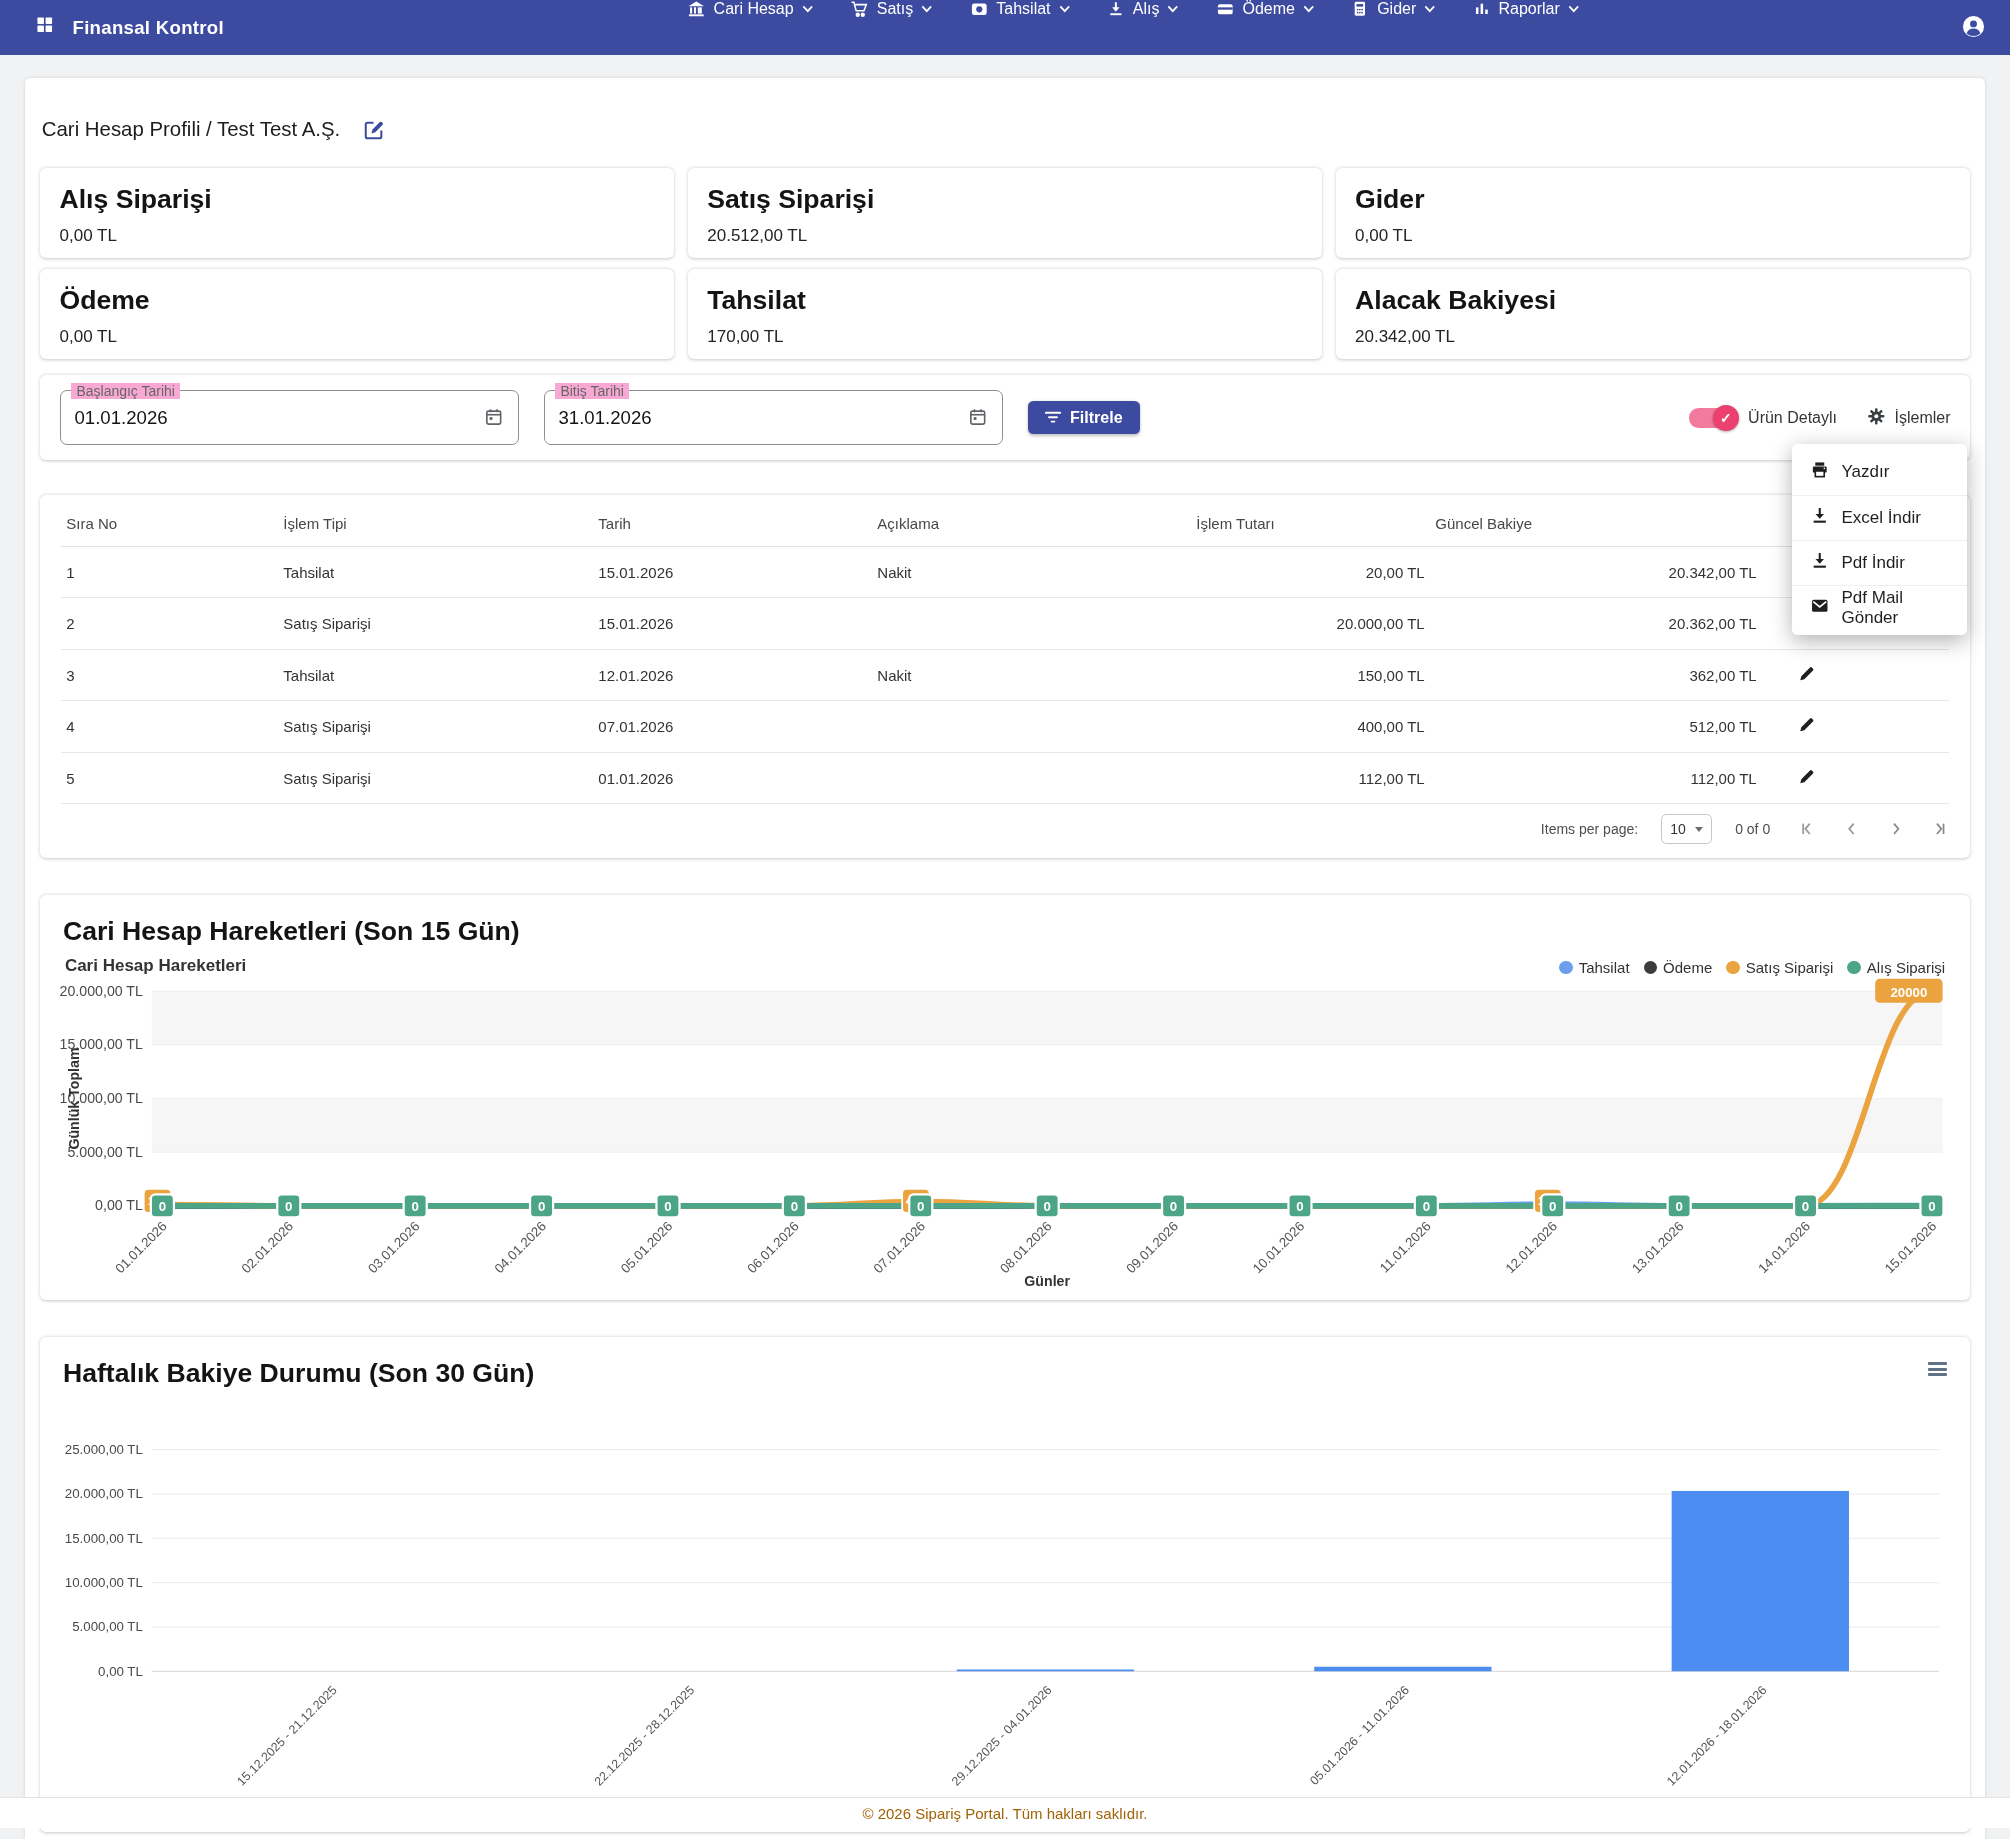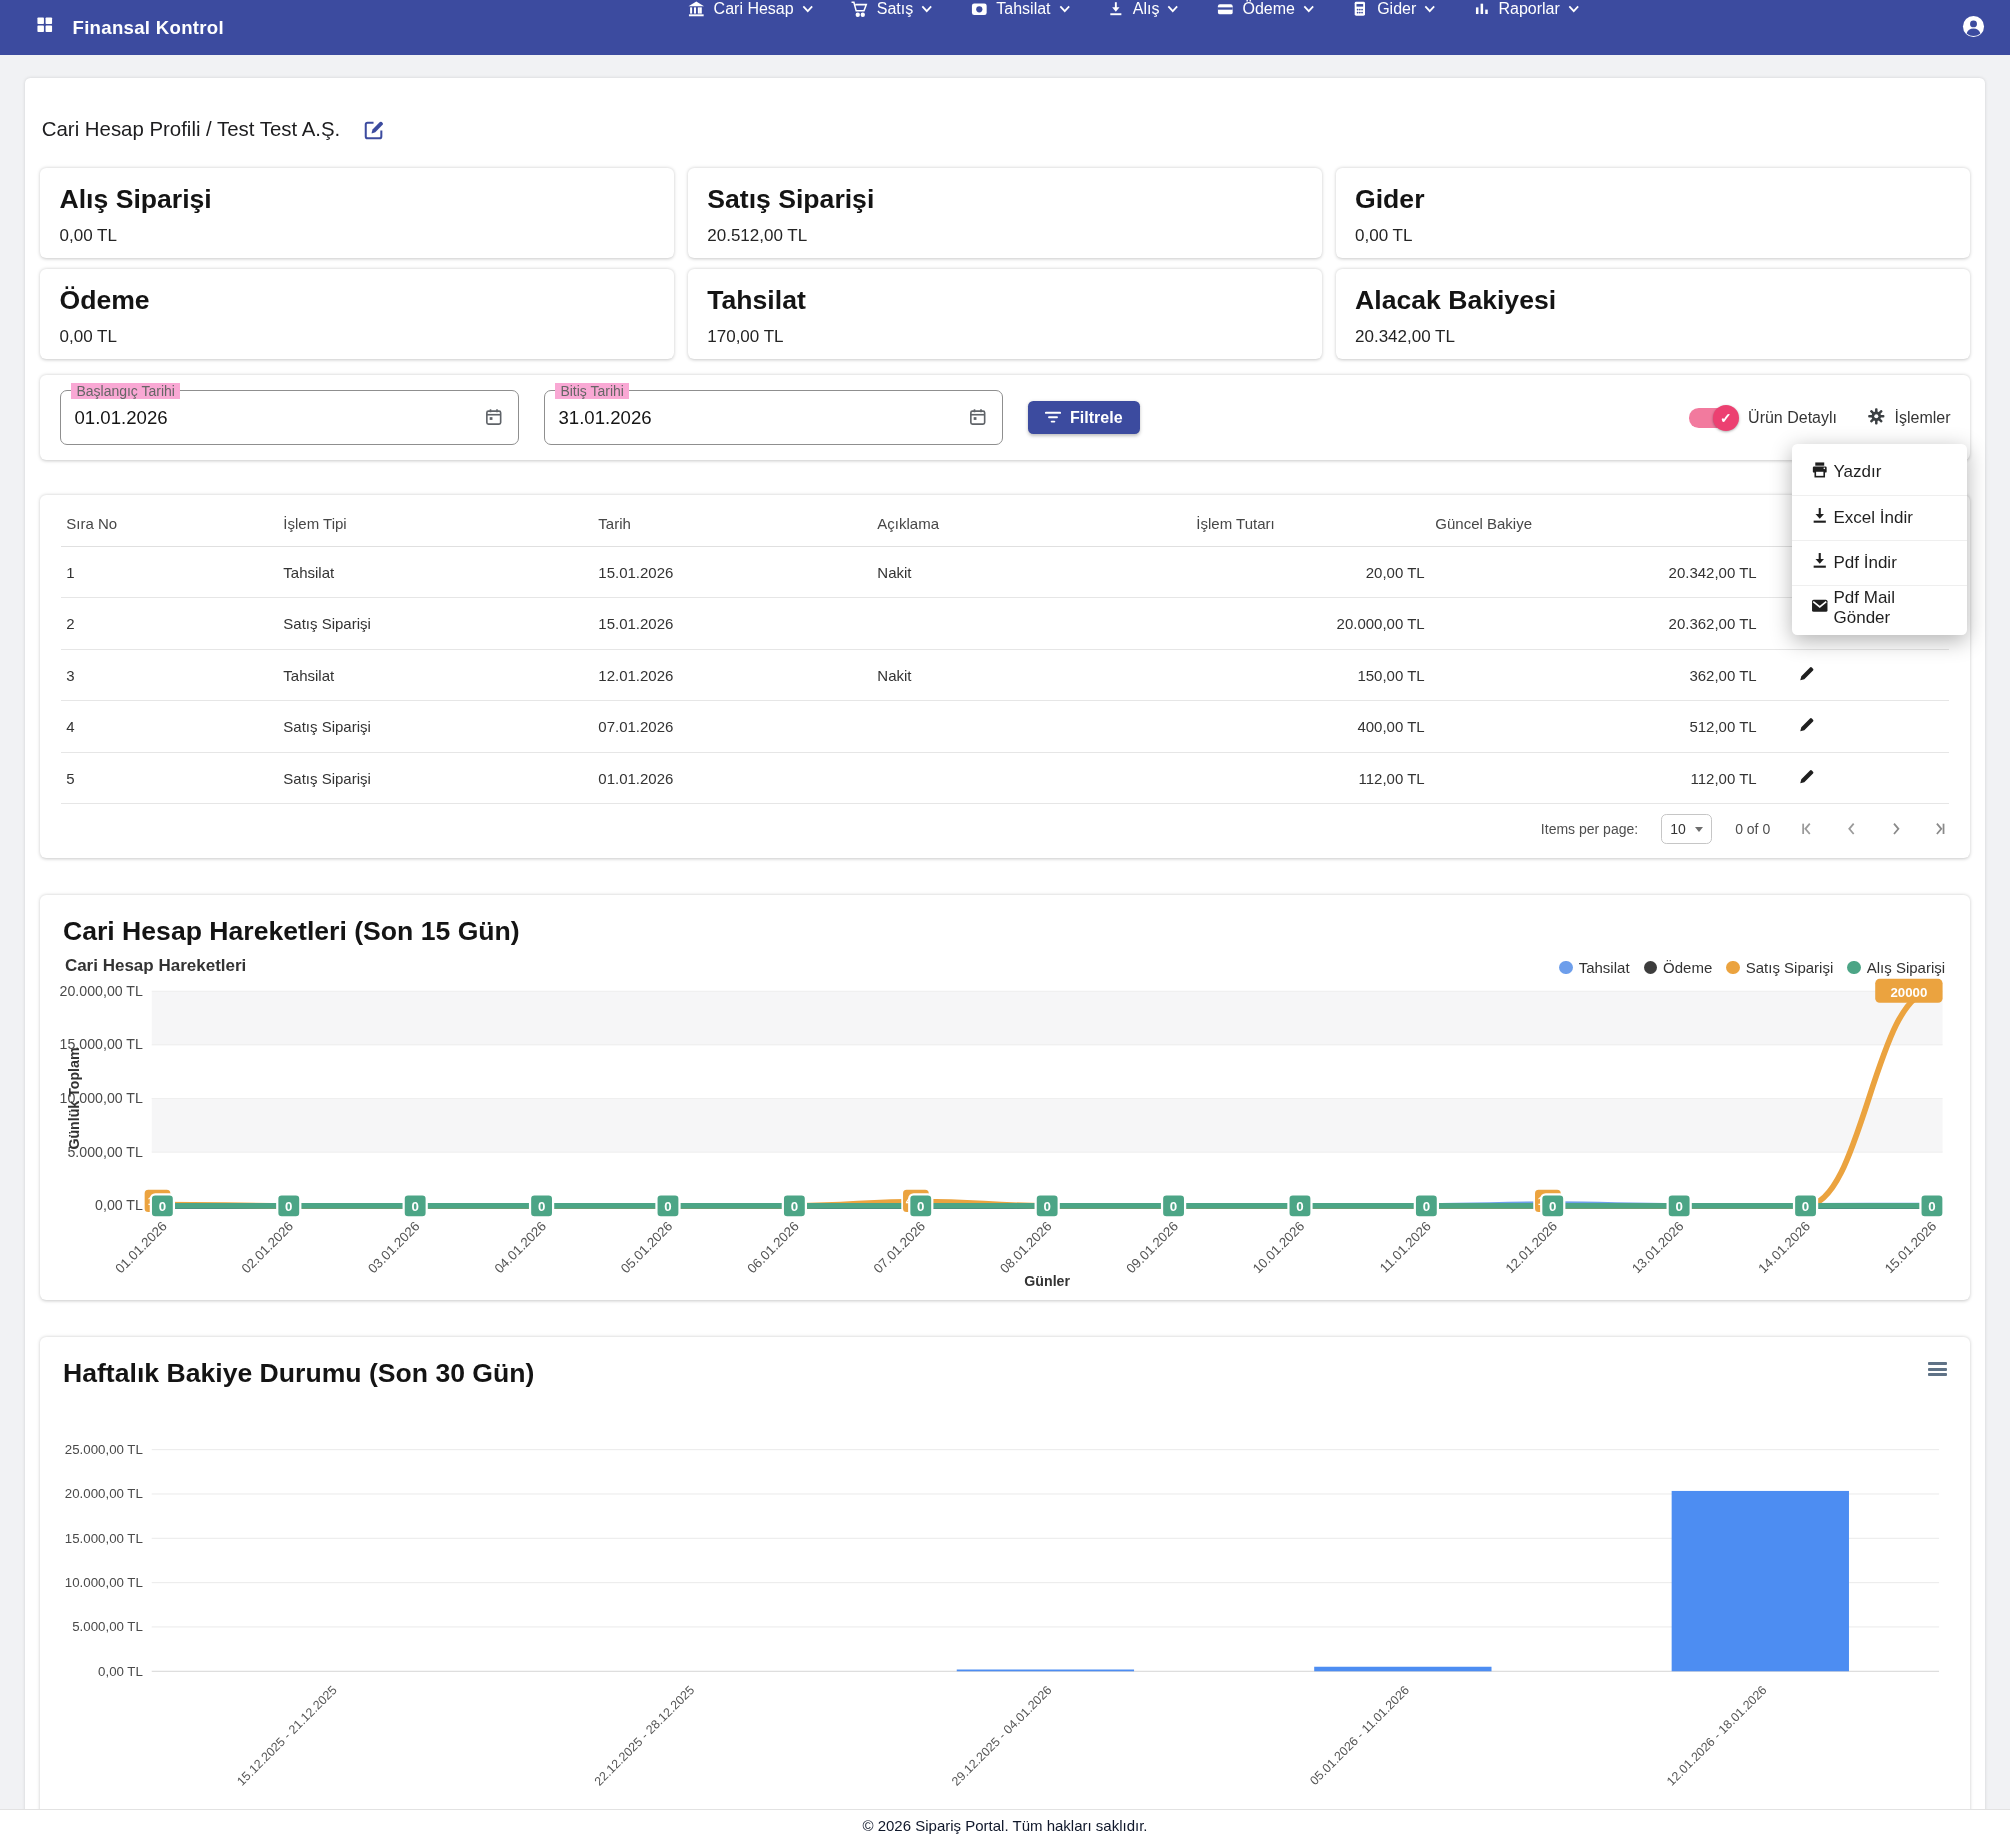--- a/index.html
+++ b/index.html
@@ -42,21 +42,21 @@
   .toggle { position:relative; width:48px; height:19.5px; border-radius:9.8px; background:#f27a9e; }
   .toggle .thumb { position:absolute; right:-2.7px; top:-3.5px; width:26.6px; height:26.6px; border-radius:50%; background:#ec4071;
                    color:#fff; font-size:14px; font-weight:bold; display:flex; align-items:center; justify-content:center;
                    box-shadow:0 0.9px 2.7px rgba(0,0,0,.35); }
   .toggle-label,.actions-label { font-size:16px; color:#353535; }
   .actions-trigger { display:flex; align-items:center; gap:8.9px; cursor:pointer; }
 
   
   .actions-menu { position:absolute; top:69px; right:2.7px; width:175px; background:#fff; border-radius:5.3px; z-index:60;
                   box-shadow:0 5.3px 21px rgba(0,0,0,.3); padding:5.3px 0; }
-  .menu-item { display:flex; align-items:center; gap:4px; height:45px; padding:0 17.7px; font-size:17px; color:#1f1f1f; cursor:pointer; }
+  .menu-item { display:flex; align-items:center; gap:12px; height:45px; padding:0 17.7px; font-size:17px; color:#1f1f1f; cursor:pointer; }
   .menu-item + .menu-item { border-top:0.9px solid #efefef; }
 
   
   .table-card { margin-top:35px; background:#fff; border-radius:6.2px; box-shadow:0 0.9px 3.5px rgba(0,0,0,.22); padding:5.3px 21px 3.5px; }
   table.tx { width:100%; border-collapse:collapse; table-layout:fixed; }
   table.tx th { text-align:left; font-weight:400; font-size:15px; color:#474747; padding:14px 5.3px; border-bottom:0.9px solid #e0e0e0; }
   table.tx td { font-size:15px; color:#333; padding:14px 5.3px; border-bottom:0.9px solid #e6e6e6; height:46px; }
   table.tx tr:last-child td { border-bottom:none; }
   .num { text-align:right; }
   .cell-edit { text-align:left; padding-left:35px !important; }
@@ -75,22 +75,22 @@
   .chart-card h2 { margin:0 0 8.9px; font-size:26.6px; font-weight:bold; color:#141414; padding-left:7px; }
   .chart-subhead { display:flex; align-items:flex-end; justify-content:space-between; padding:0 8.9px; margin-bottom:1.8px; }
   .inner-title { font-size:17px; font-weight:bold; color:#333; }
   .legend { display:flex; align-items:center; gap:14px; }
   .legend-item { display:flex; align-items:center; gap:6.2px; font-size:15px; color:#333; cursor:pointer; }
   .legend-dot { width:13.3px; height:13.3px; border-radius:50%; display:inline-block; }
   .burger-btn { position:absolute; top:23px; right:23px; background:none; border:none; padding:0; cursor:pointer; }
   .burger-btn span { display:block; width:19.5px; height:2.7px; background:#5f7286; border-radius:0.9px; margin:2.7px 0; }
 
   
-  .footer { position:absolute; left:0; bottom:0; width:100%; height:31px; background:#fff; border-top:0.9px solid #e2e2e2;
-            display:flex; align-items:center; justify-content:center; font-size:15px; color:#0f172a; }
+  .footer { position:absolute; left:0; bottom:12px; width:100%; height:31px; background:#fff; border-top:0.9px solid #e2e2e2;
+            display:flex; align-items:center; justify-content:center; font-size:15px; color:#a16207; }
 </style>
 </head>
 <body>
 
 <div class="page">
 
   <header class="navbar">
     <div class="brand">
       <span>
         <svg width="19.5" height="19.5" viewBox="0 0 24 24">

